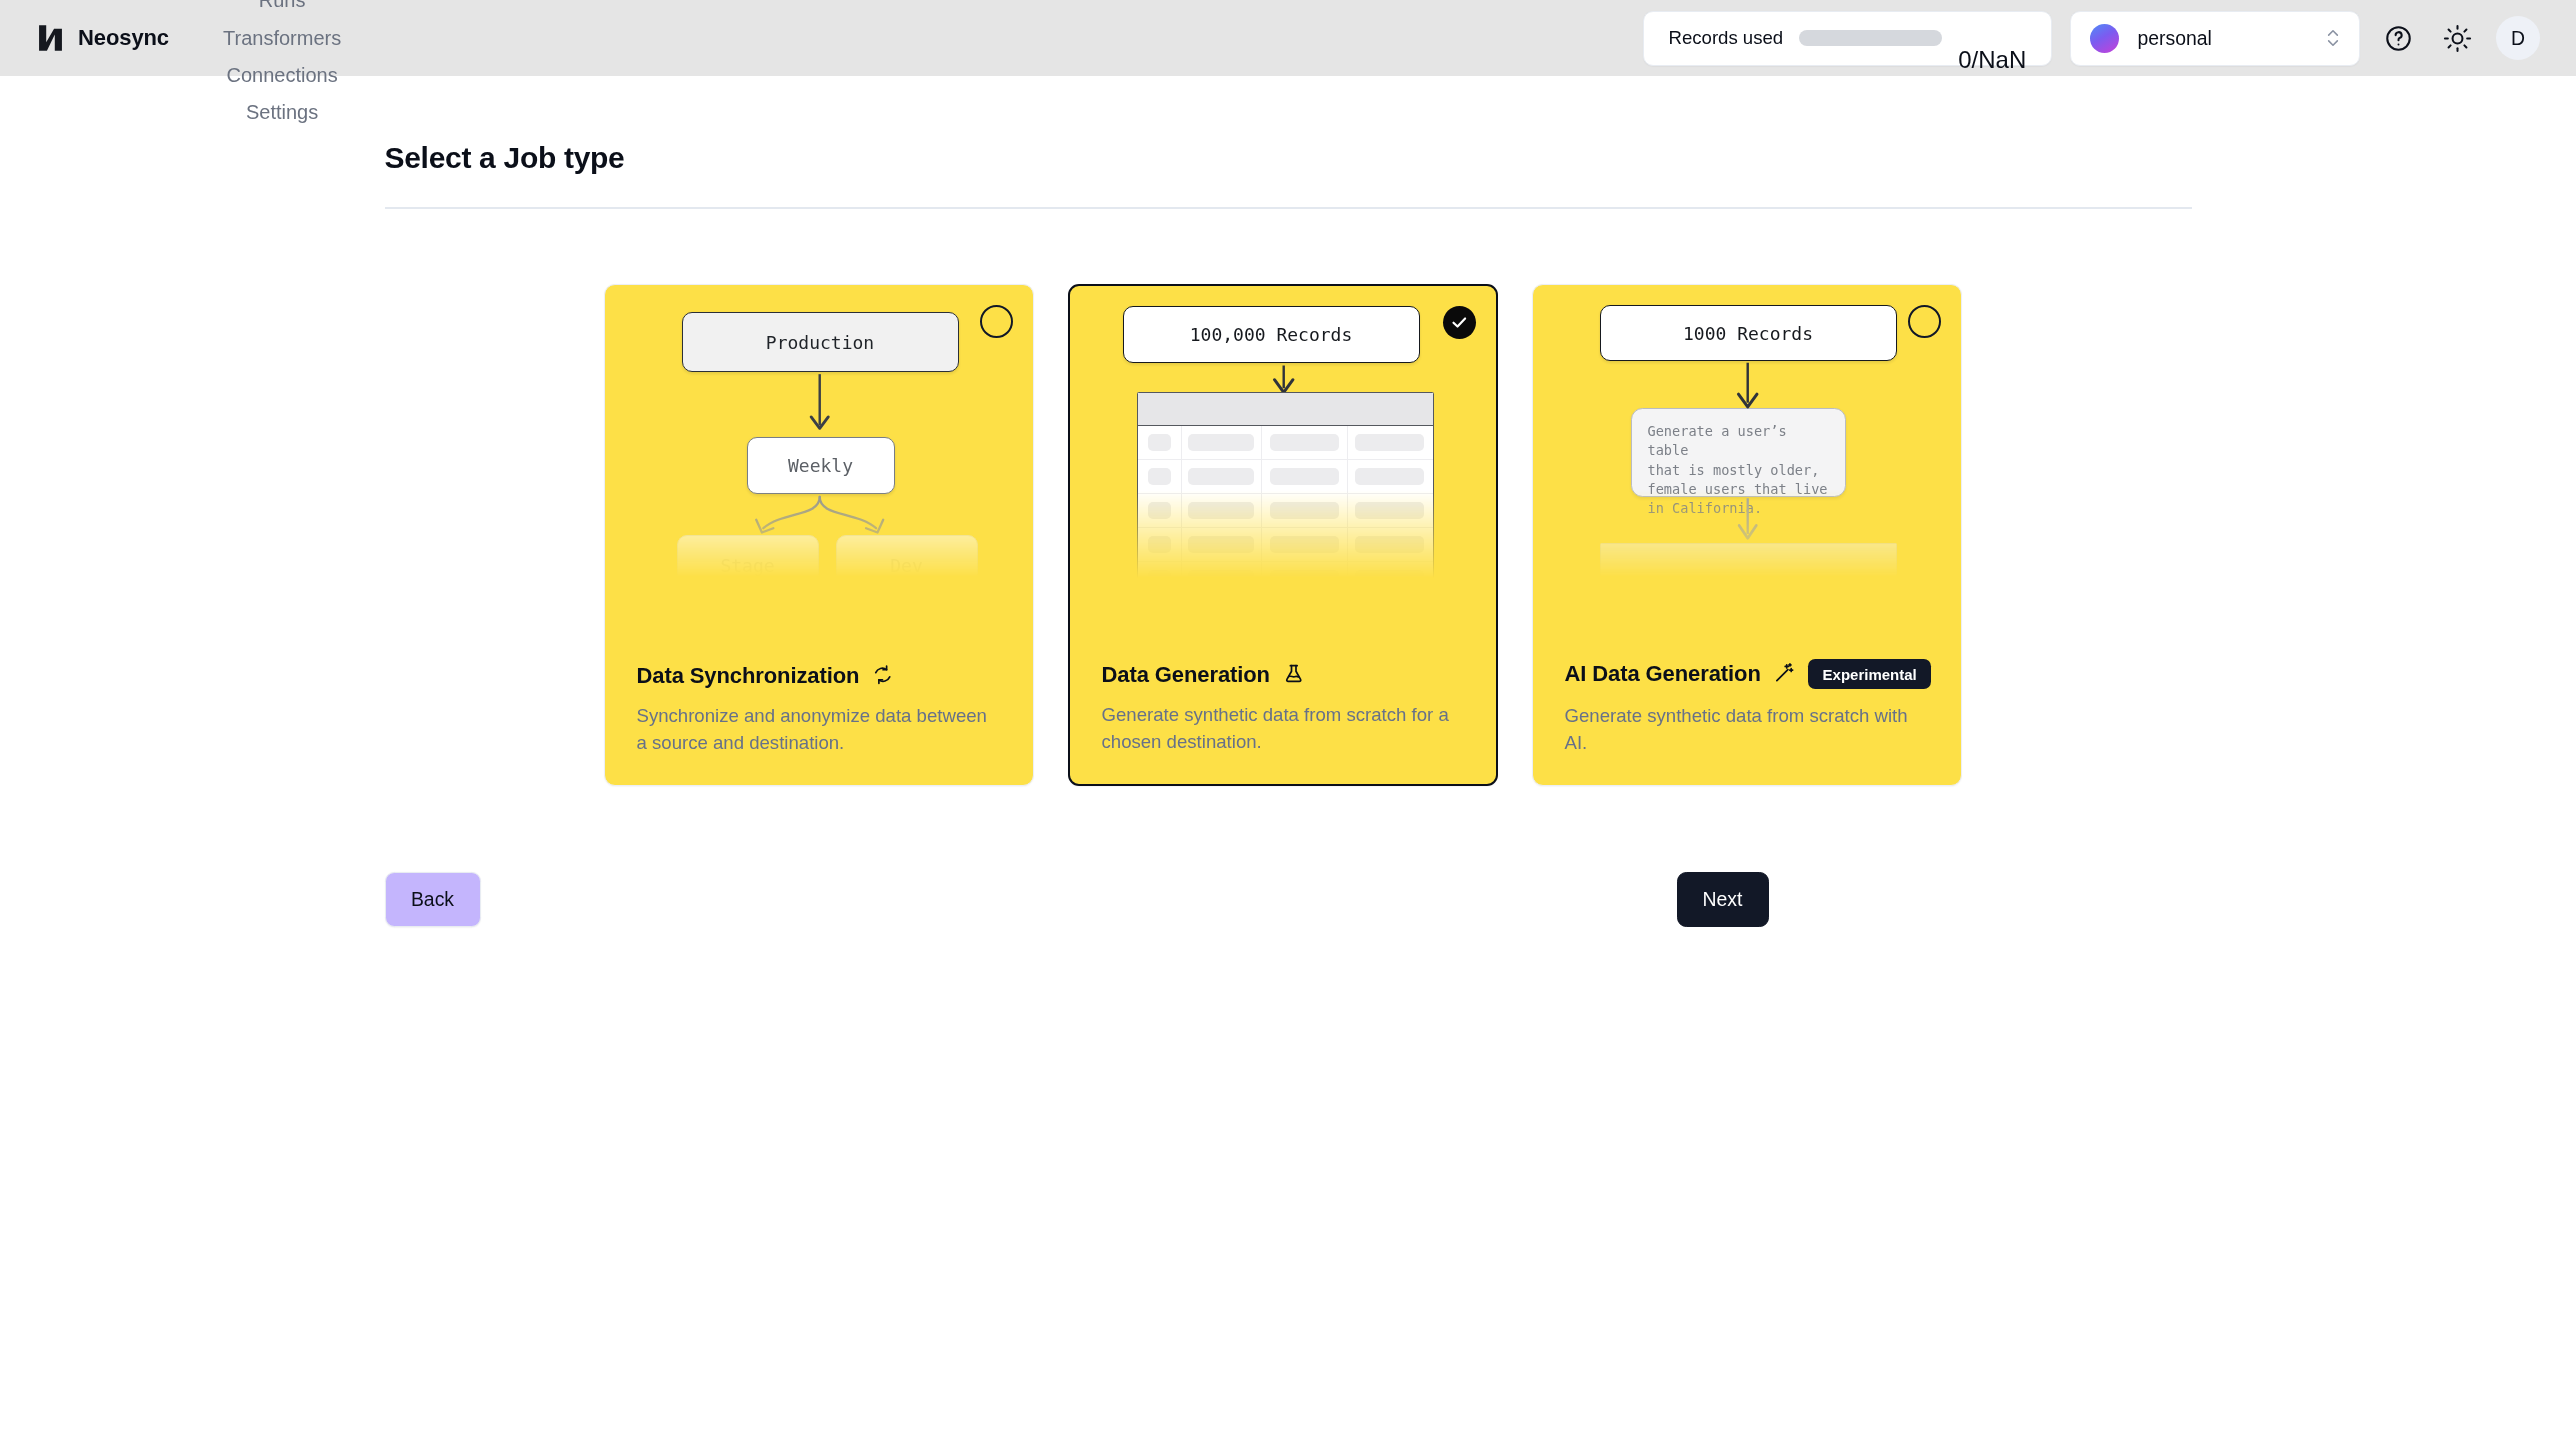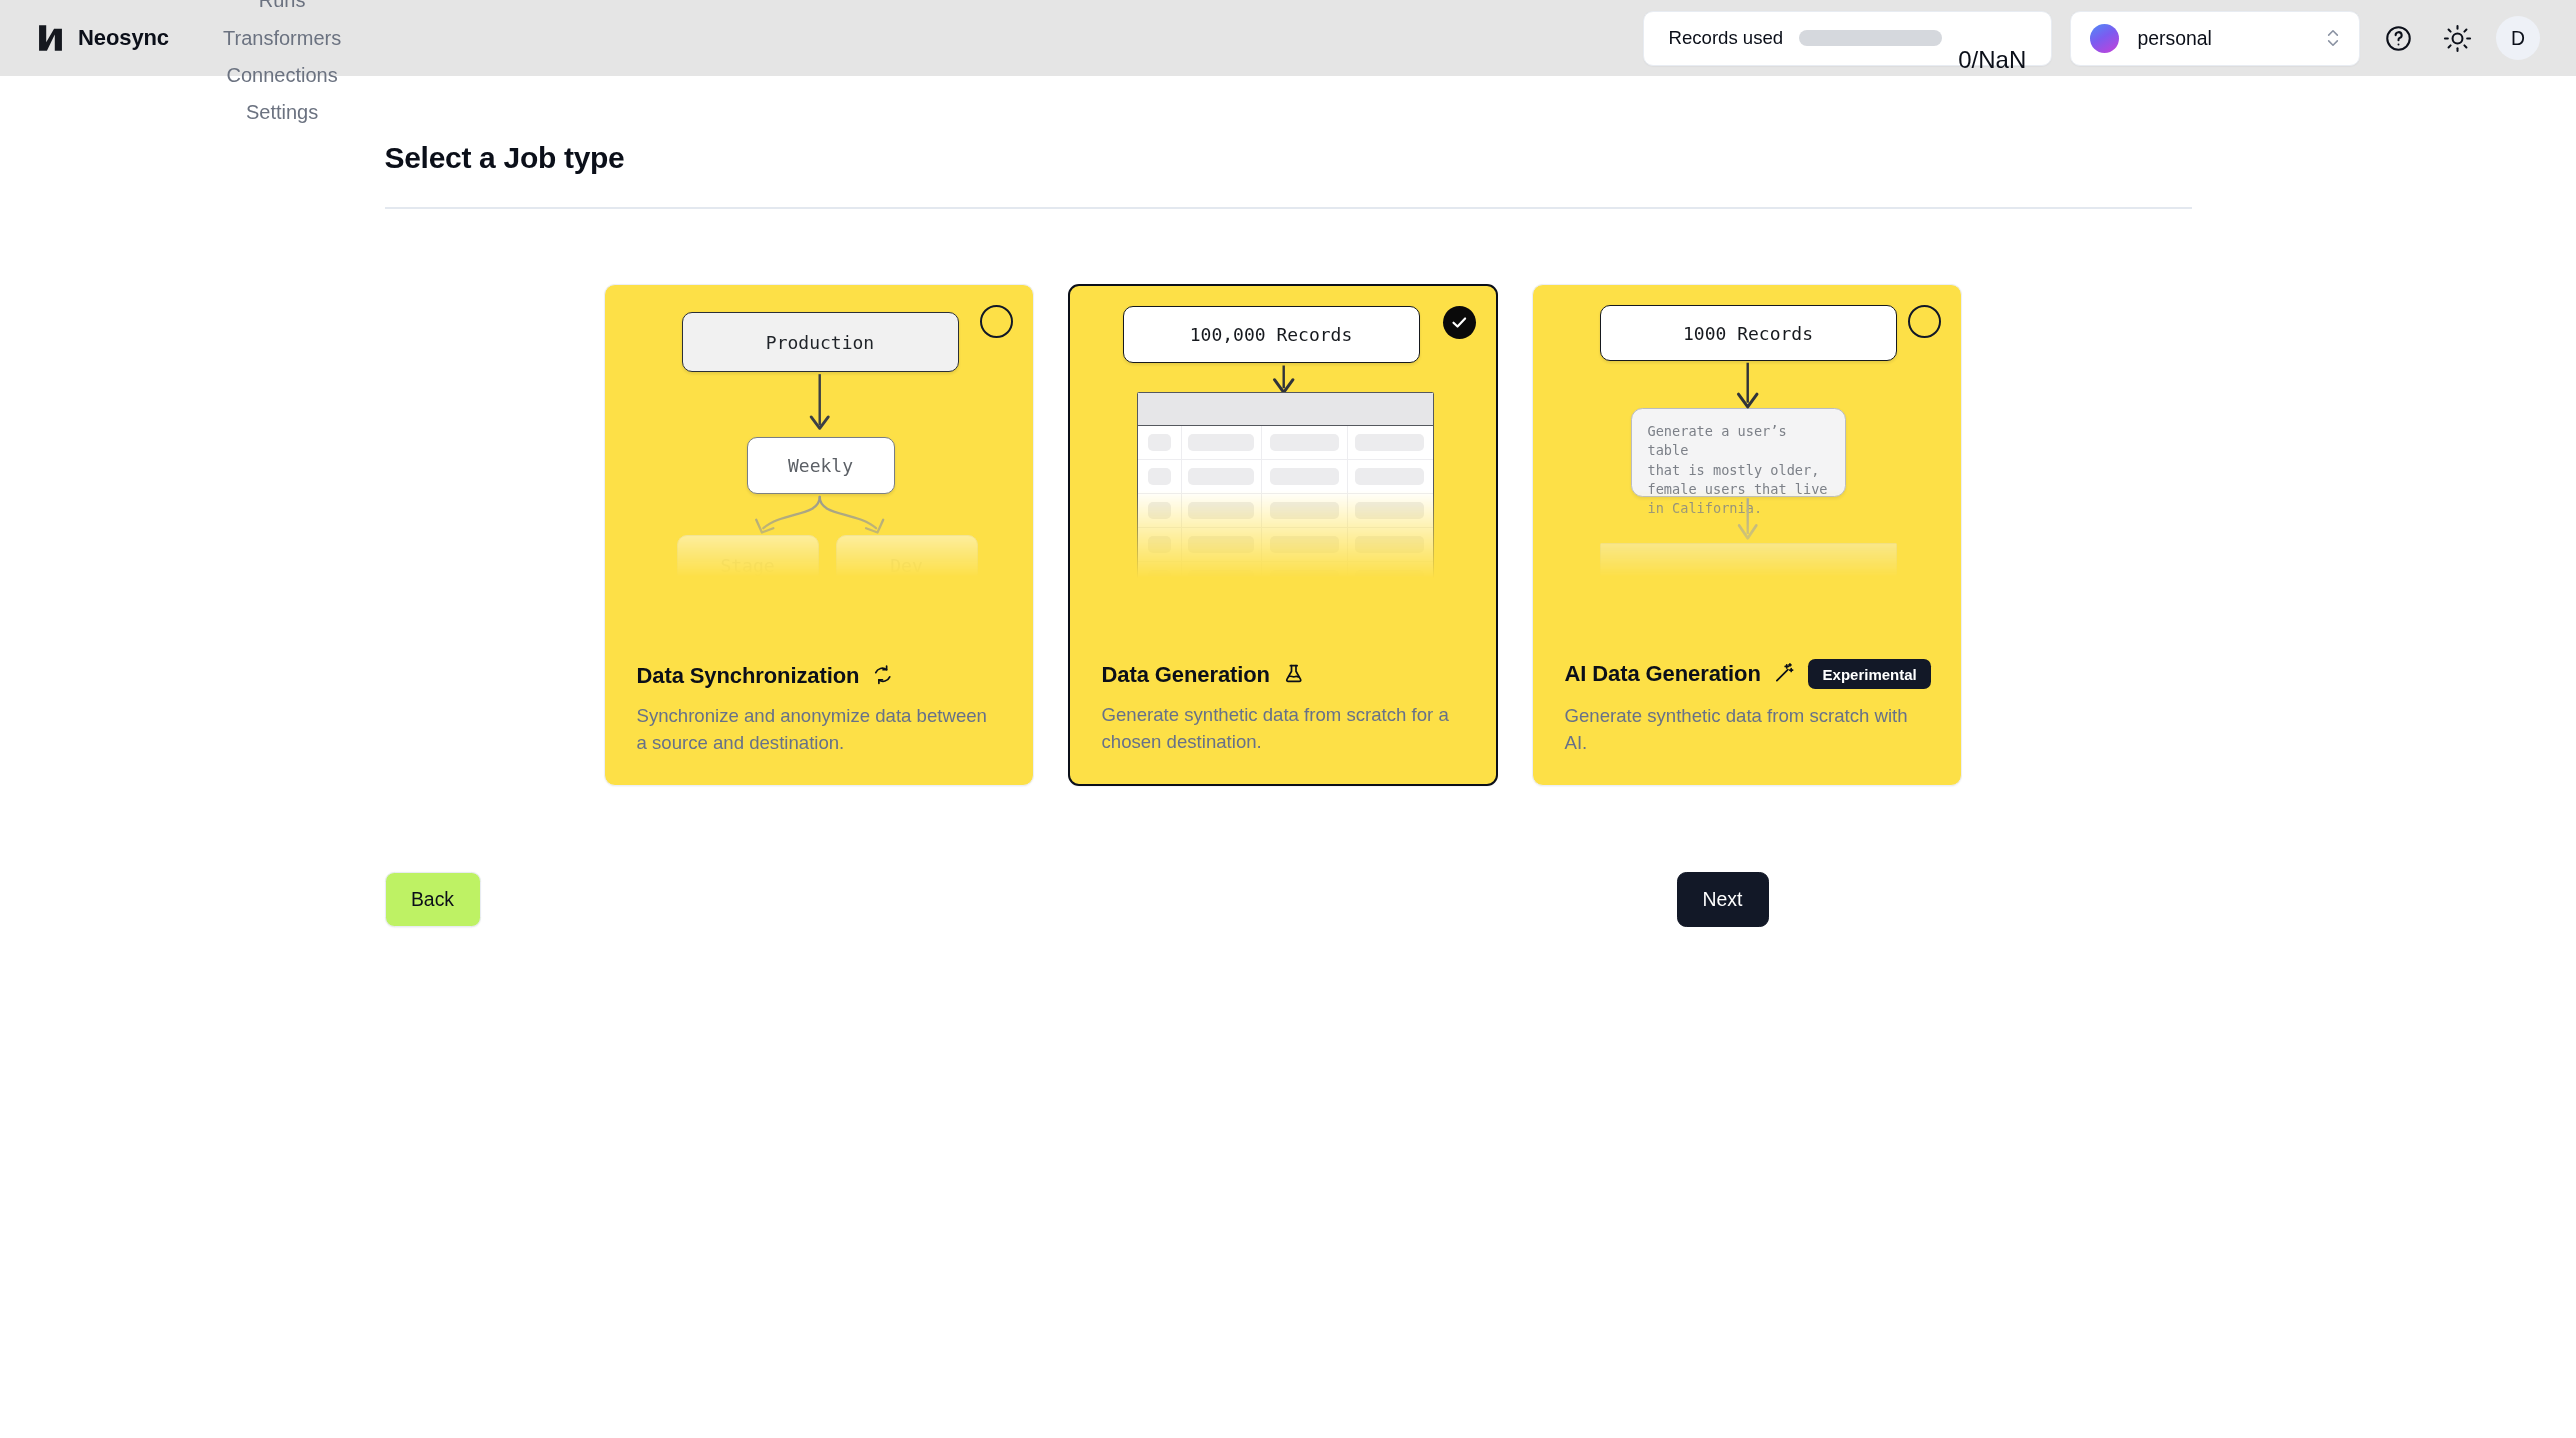--- a/index.html
+++ b/index.html
@@ -337,21 +337,21 @@
   }
   .btn {
     font-size: 19.4px;
     border-radius: 9.3px;
     cursor: pointer;
     display: flex; align-items: center; justify-content: center;
     height: 55px;
   }
   .btn-back {
     min-width: 96px;
-    background: #bef264;
+    background: #c4b5fd;
     color: #0b0f19;
     border: 1.4px solid #e8ecf2;
     box-shadow: 0 0.7px 1.4px rgba(16,24,40,.05);
   }
   .btn-next {
     min-width: 92px;
     background: #121827;
     color: #ffffff;
     border: 1.4px solid #121827;
     font-weight: 400;

